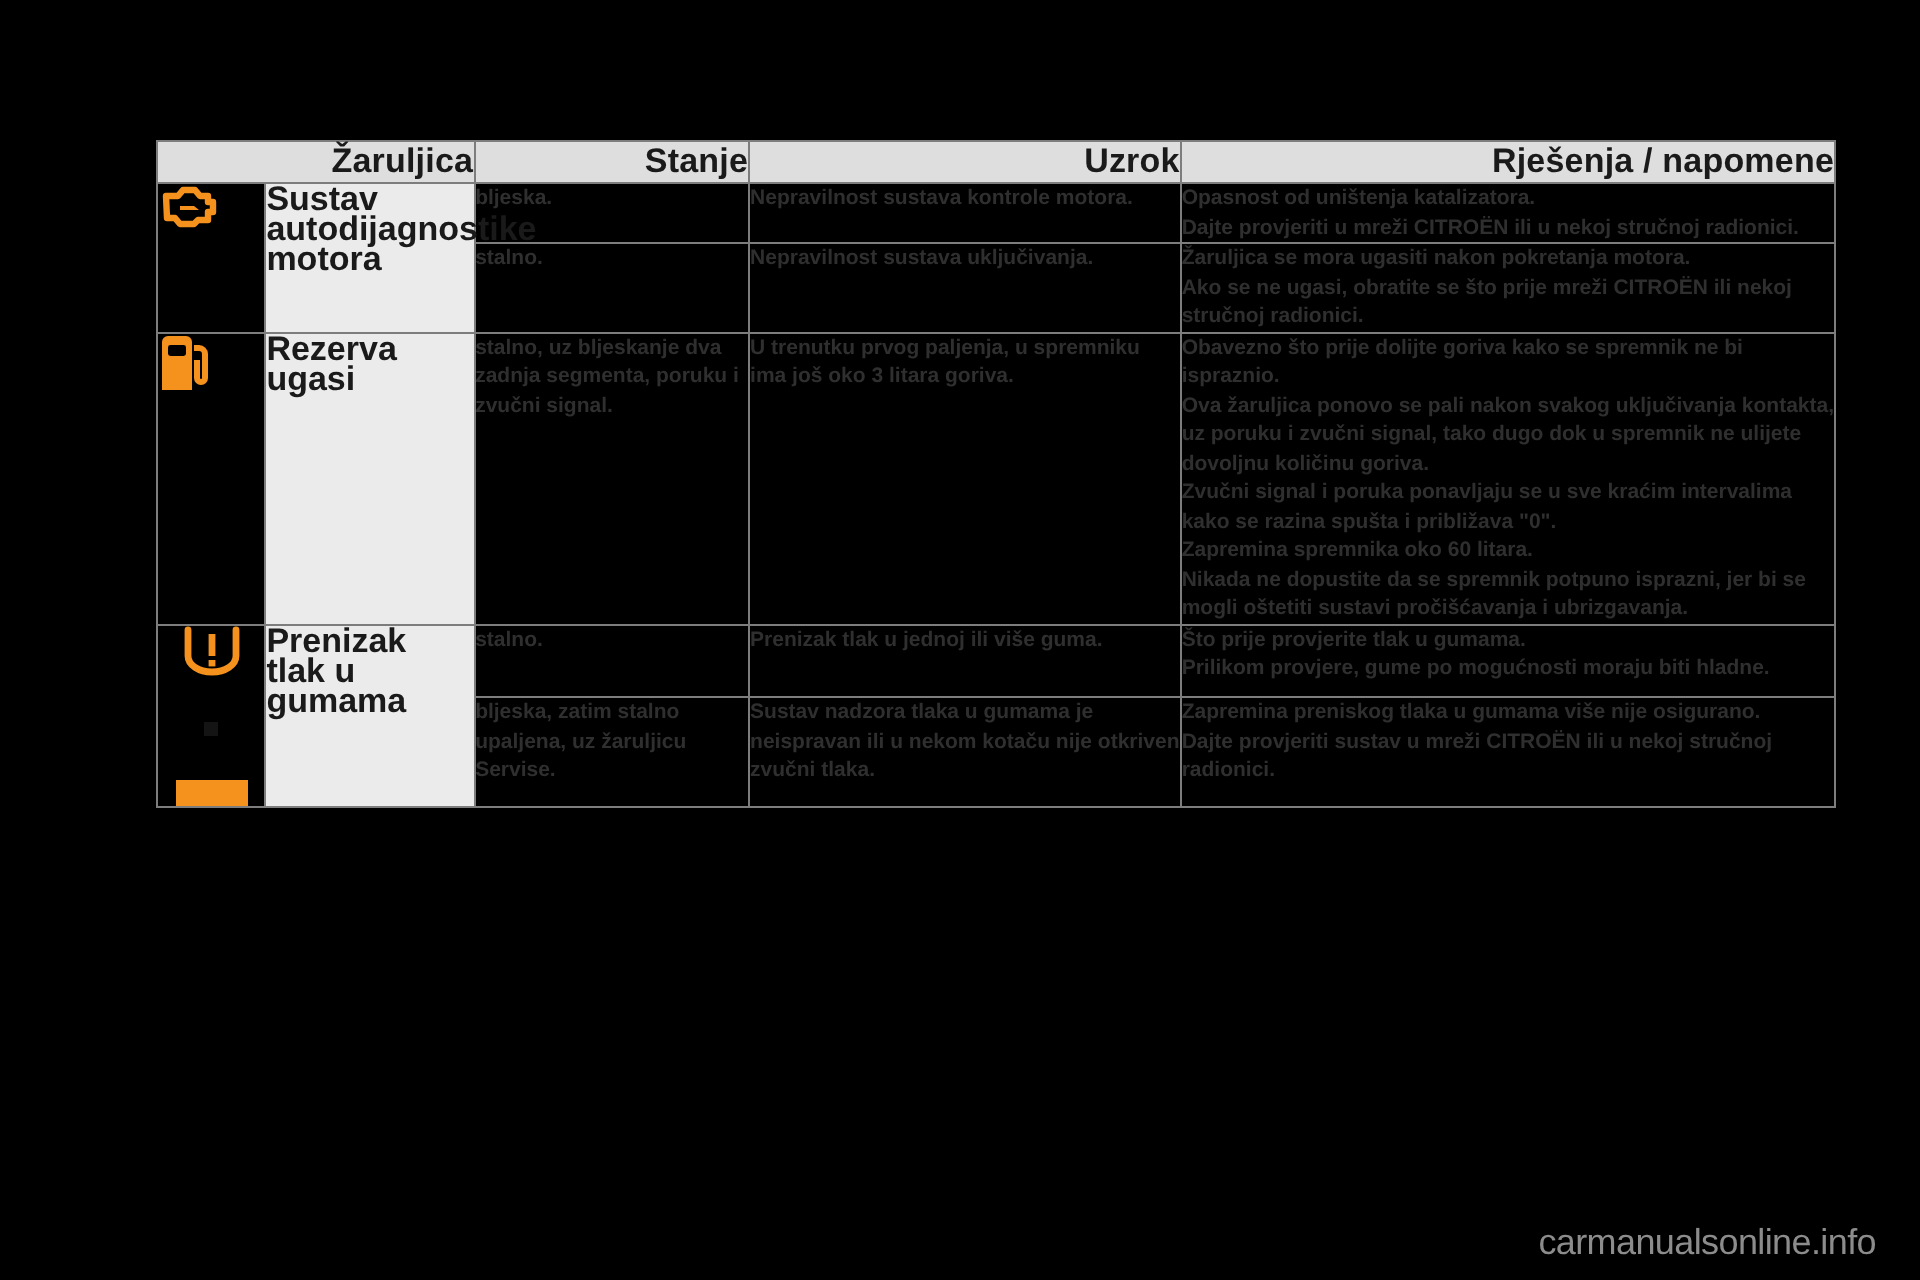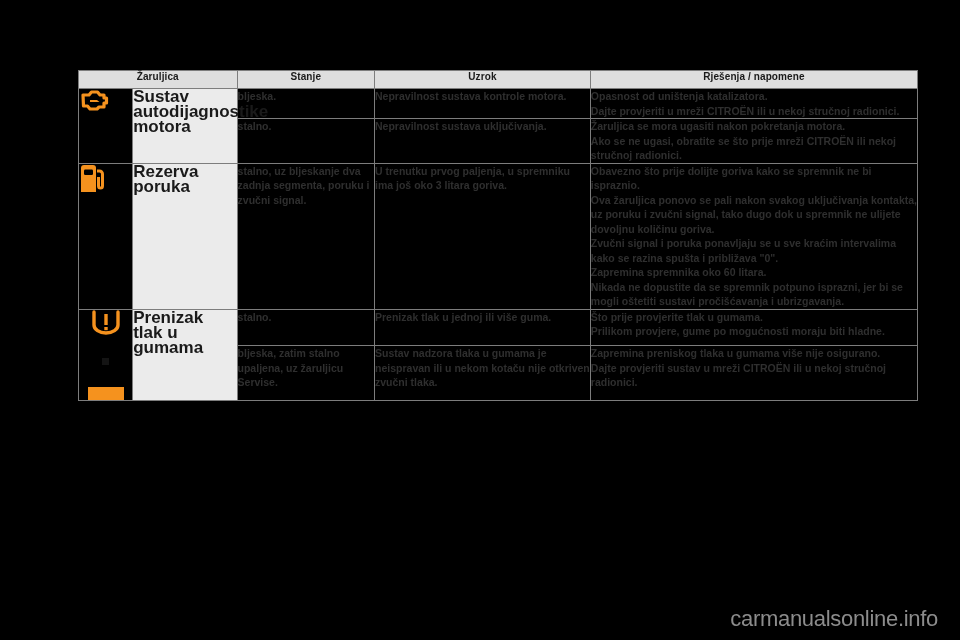--- a/index.html
+++ b/index.html
@@ -29,23 +29,23 @@
   #warning-table td, #warning-table th {
     border: 1px solid #7d7d7d;
     vertical-align: top;
     padding: 0;
   }
 
   
   .hdr {
     background: #dedede;
     color: #1a1a1a;
-    font-size: 10px;
+    font-size: 17px;
     font-weight: bold;
-    text-align: center;
+    text-align: right;
     padding: 8px 9px 9px 9px;
     height: 17px;
     letter-spacing: 0.1px;
   }
 
   
   .col-icon  { width: 54px;  }
   .col-name  { width: 104px; }
   .col-state { width: 137px; }
   .col-cause { width: 215px; }
@@ -87,21 +87,21 @@
   .body-cell p {
     margin: 0;
   }
 
   
   #watermark {
     position: absolute;
     right: 22px;
     bottom: 8px;
     color: #8c8c8c;
-    font-size: 22px;
+    font-size: 18px;
     letter-spacing: -0.3px;
     font-family: "Liberation Sans", sans-serif;
   }
 
   
   .ico { display: block; }
 
   .service-badge {
     width: 36px;
     height: 13px;
@@ -167,21 +167,21 @@
     <tr>
       <td class="icon-cell">
         <span>
           <svg class="ico" width="26" height="30" viewBox="0 0 26 30" aria-hidden="true">
             <path d="M2 4 a3 3 0 0 1 3 -3 h9 a3 3 0 0 1 3 3 v24 h-15 z" fill="#F5921E"></path>
             <rect x="5" y="5.5" width="9" height="5.5" rx="1.2" fill="#000000"></rect>
             <path d="M18 7 h2.5 a3 3 0 0 1 3 3 v12 a2 2 0 0 1 -4 0 v-9" fill="none" stroke="#F5921E" stroke-width="3"></path>
           </svg>
         </span>
       </td>
-      <td class="name-cell">Rezerva poruka</td>
+      <td class="name-cell">Rezerva ugasi</td>
       <td class="body-cell">stalno, uz bljeskanje dva zadnja segmenta, poruku i zvučni signal.</td>
       <td class="body-cell">U trenutku prvog paljenja, u spremniku ima još oko 3 litara goriva.</td>
       <td class="body-cell">
         <p>Obavezno što prije dolijte goriva kako se spremnik ne bi ispraznio.</p>
         <p>Ova žaruljica ponovo se pali nakon svakog uključivanja kontakta, uz poruku i zvučni signal, tako dugo dok u spremnik ne ulijete dovoljnu količinu goriva.</p>
         <p>Zvučni signal i poruka ponavljaju se u sve kraćim intervalima kako se razina spušta i približava "0".</p>
         <p>Zapremina spremnika oko 60 litara.</p>
         <p>Nikada ne dopustite da se spremnik potpuno isprazni, jer bi se mogli oštetiti sustavi pročišćavanja i ubrizgavanja.</p>
       </td>
     </tr>

